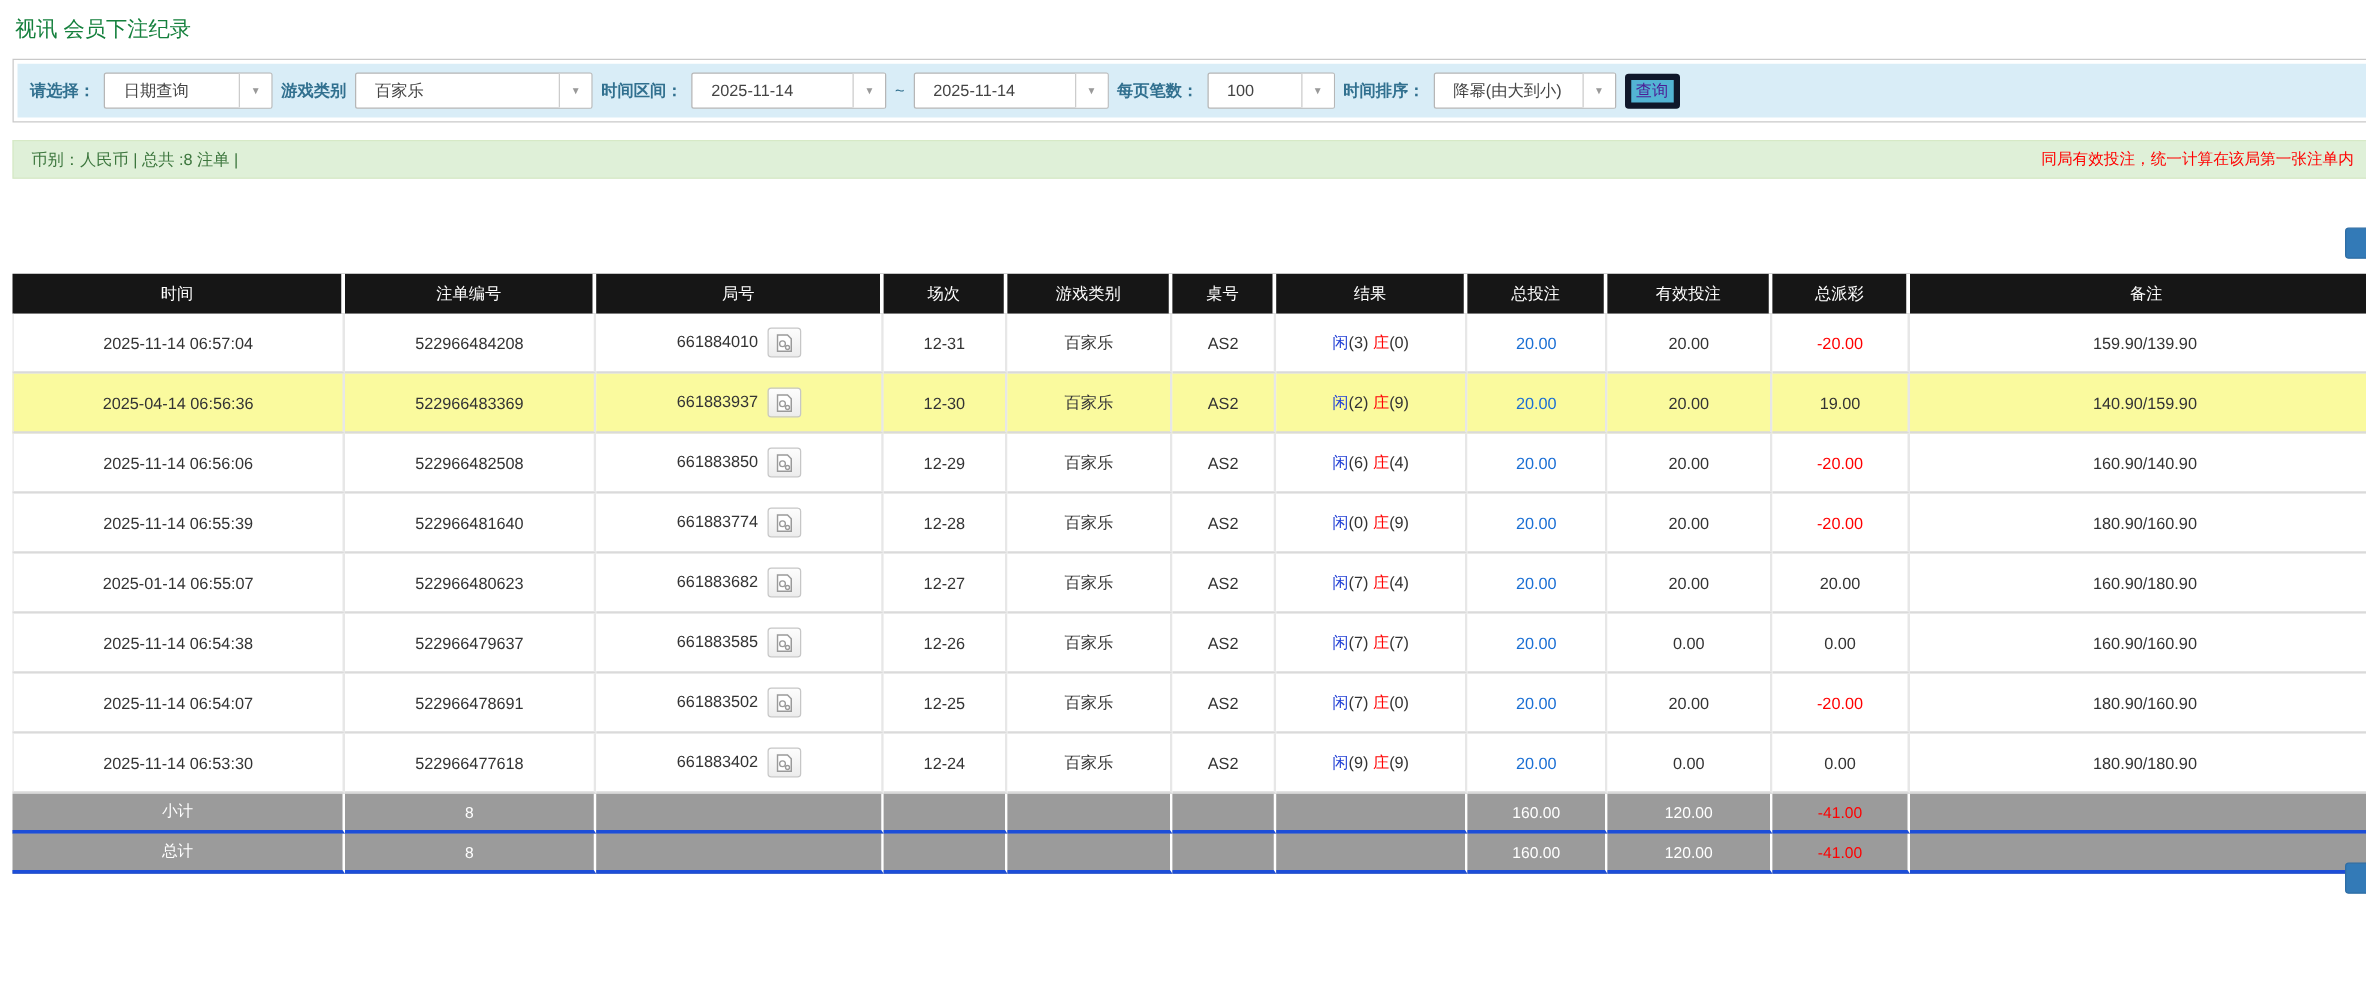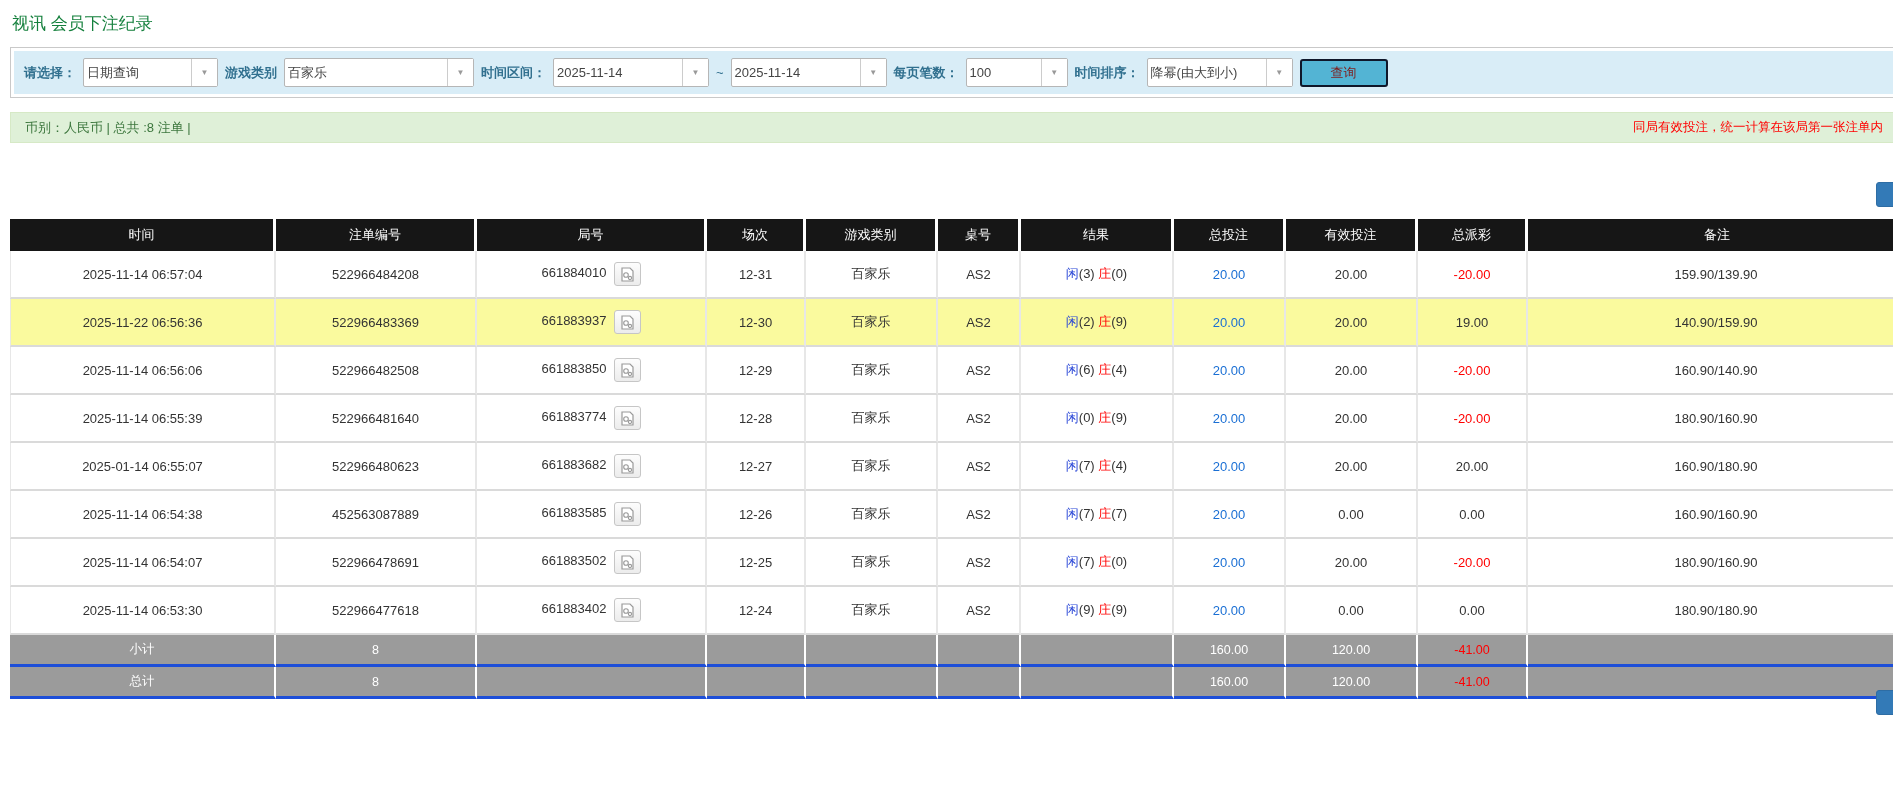--- a/index.html
+++ b/index.html
@@ -16,29 +16,29 @@
   }
   .filter-bar{
     background:var(--filter-bg,#d9edf7);height:43px;display:flex;align-items:center;
     padding:0 10px;gap:7px;box-sizing:border-box;
   }
   .flabel{color:#31708f;font-weight:bold;font-size:13px;white-space:nowrap;}
   .dd{
     display:inline-flex;align-items:stretch;height:29px;background:#fff;
     border:1px solid #b6b6b6;border-radius:2px;box-sizing:border-box;cursor:pointer;
   }
-  .dd .dd-text{display:flex;align-items:center;padding:0 3px;font-size:13px;color:#444;flex:1;white-space:nowrap;}
+  .dd .dd-text{display:flex;align-items:center;padding:0 15px;font-size:13px;color:#444;flex:1;white-space:nowrap;}
   .dd .dd-arrow{
     width:25px;display:flex;align-items:center;justify-content:center;
     border-left:1px solid #ccc;color:#999;font-size:8px;background:#fff;
   }
   .tilde{color:#31708f;font-size:13px;}
   .query-btn{
-    height:28px;padding:0 29px;background:var(--query-button-bg,#53b4d4);border:2px solid #0f172a;
-    color:#7f1d1d;font-size:13px;border-radius:3px;cursor:pointer;
+    height:28px;padding:0 4px;background:var(--query-button-bg,#53b4d4);border:5px solid #0f172a;
+    color:#4c1d95;font-size:13px;border-radius:3px;cursor:pointer;
   }
 
   
   .summary-bar{
     margin:14px 0 0 10px;width:1900px;height:31px;background:var(--summary-bg,#dff0d8);
     border:1px solid #d6e9c6;box-sizing:border-box;display:flex;align-items:center;
     justify-content:space-between;padding:0 26px 0 14px;font-size:13px;
   }
   .summary-left{color:var(--summary-text,#3c763d);}
   .summary-right{color:#ff0000;font-size:12.5px;}
@@ -180,21 +180,21 @@
         <td>12-31</td>
         <td>百家乐</td>
         <td>AS2</td>
         <td><span class="pl">闲</span><span>(3)</span> <span class="bk">庄</span><span>(0)</span></td>
         <td><a class="link">20.00</a></td>
         <td>20.00</td>
         <td class="neg">-20.00</td>
         <td>159.90/139.90</td>
       </tr>
       <tr class="hl">
-        <td>2025-11-22 06:56:36</td>
+        <td>2025-04-14 06:56:36</td>
         <td>522966483369</td>
         <td><span>661883937</span><span class="vbtn">
             <svg width="13" height="15" viewBox="0 0 13 15">
               <path d="M1 1h8l3 3v10H1z" fill="#fff" stroke="#9a9a9a" stroke-width="1.2"></path>
               <circle cx="5" cy="8" r="2.3" fill="none" stroke="#9a9a9a" stroke-width="1.1"></circle>
               <circle cx="9" cy="11" r="1.6" fill="none" stroke="#9a9a9a" stroke-width="1.1"></circle>
             </svg>
           </span></td>
         <td>12-30</td>
         <td>百家乐</td>
@@ -257,21 +257,21 @@
         <td>百家乐</td>
         <td>AS2</td>
         <td><span class="pl">闲</span><span>(7)</span> <span class="bk">庄</span><span>(4)</span></td>
         <td><a class="link">20.00</a></td>
         <td>20.00</td>
         <td>20.00</td>
         <td>160.90/180.90</td>
       </tr>
       <tr>
         <td>2025-11-14 06:54:38</td>
-        <td>452563087889</td>
+        <td>522966479637</td>
         <td><span>661883585</span><span class="vbtn">
             <svg width="13" height="15" viewBox="0 0 13 15">
               <path d="M1 1h8l3 3v10H1z" fill="#fff" stroke="#9a9a9a" stroke-width="1.2"></path>
               <circle cx="5" cy="8" r="2.3" fill="none" stroke="#9a9a9a" stroke-width="1.1"></circle>
               <circle cx="9" cy="11" r="1.6" fill="none" stroke="#9a9a9a" stroke-width="1.1"></circle>
             </svg>
           </span></td>
         <td>12-26</td>
         <td>百家乐</td>
         <td>AS2</td>

